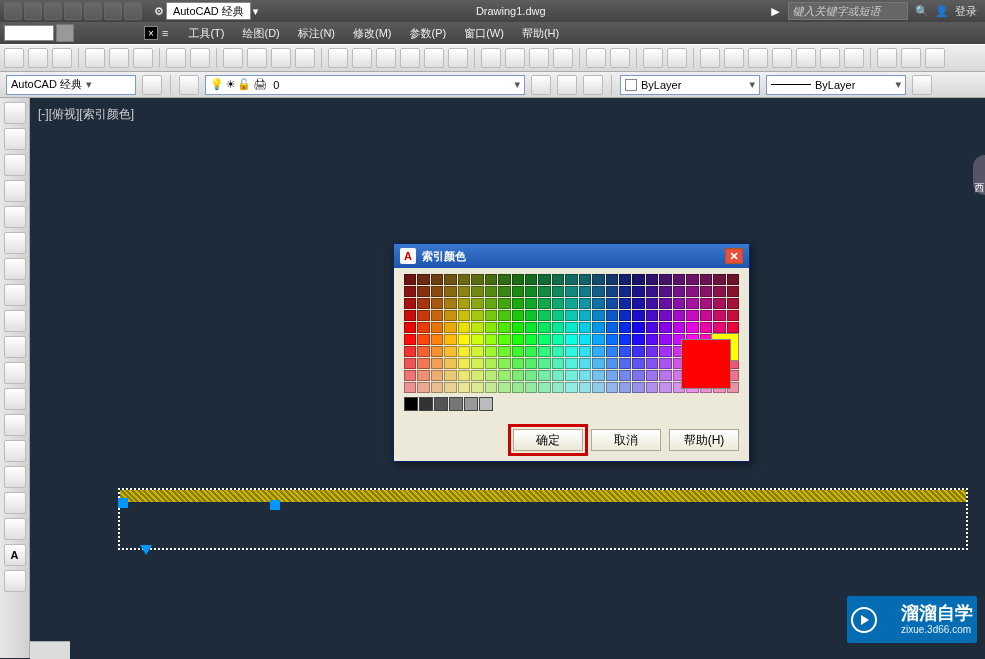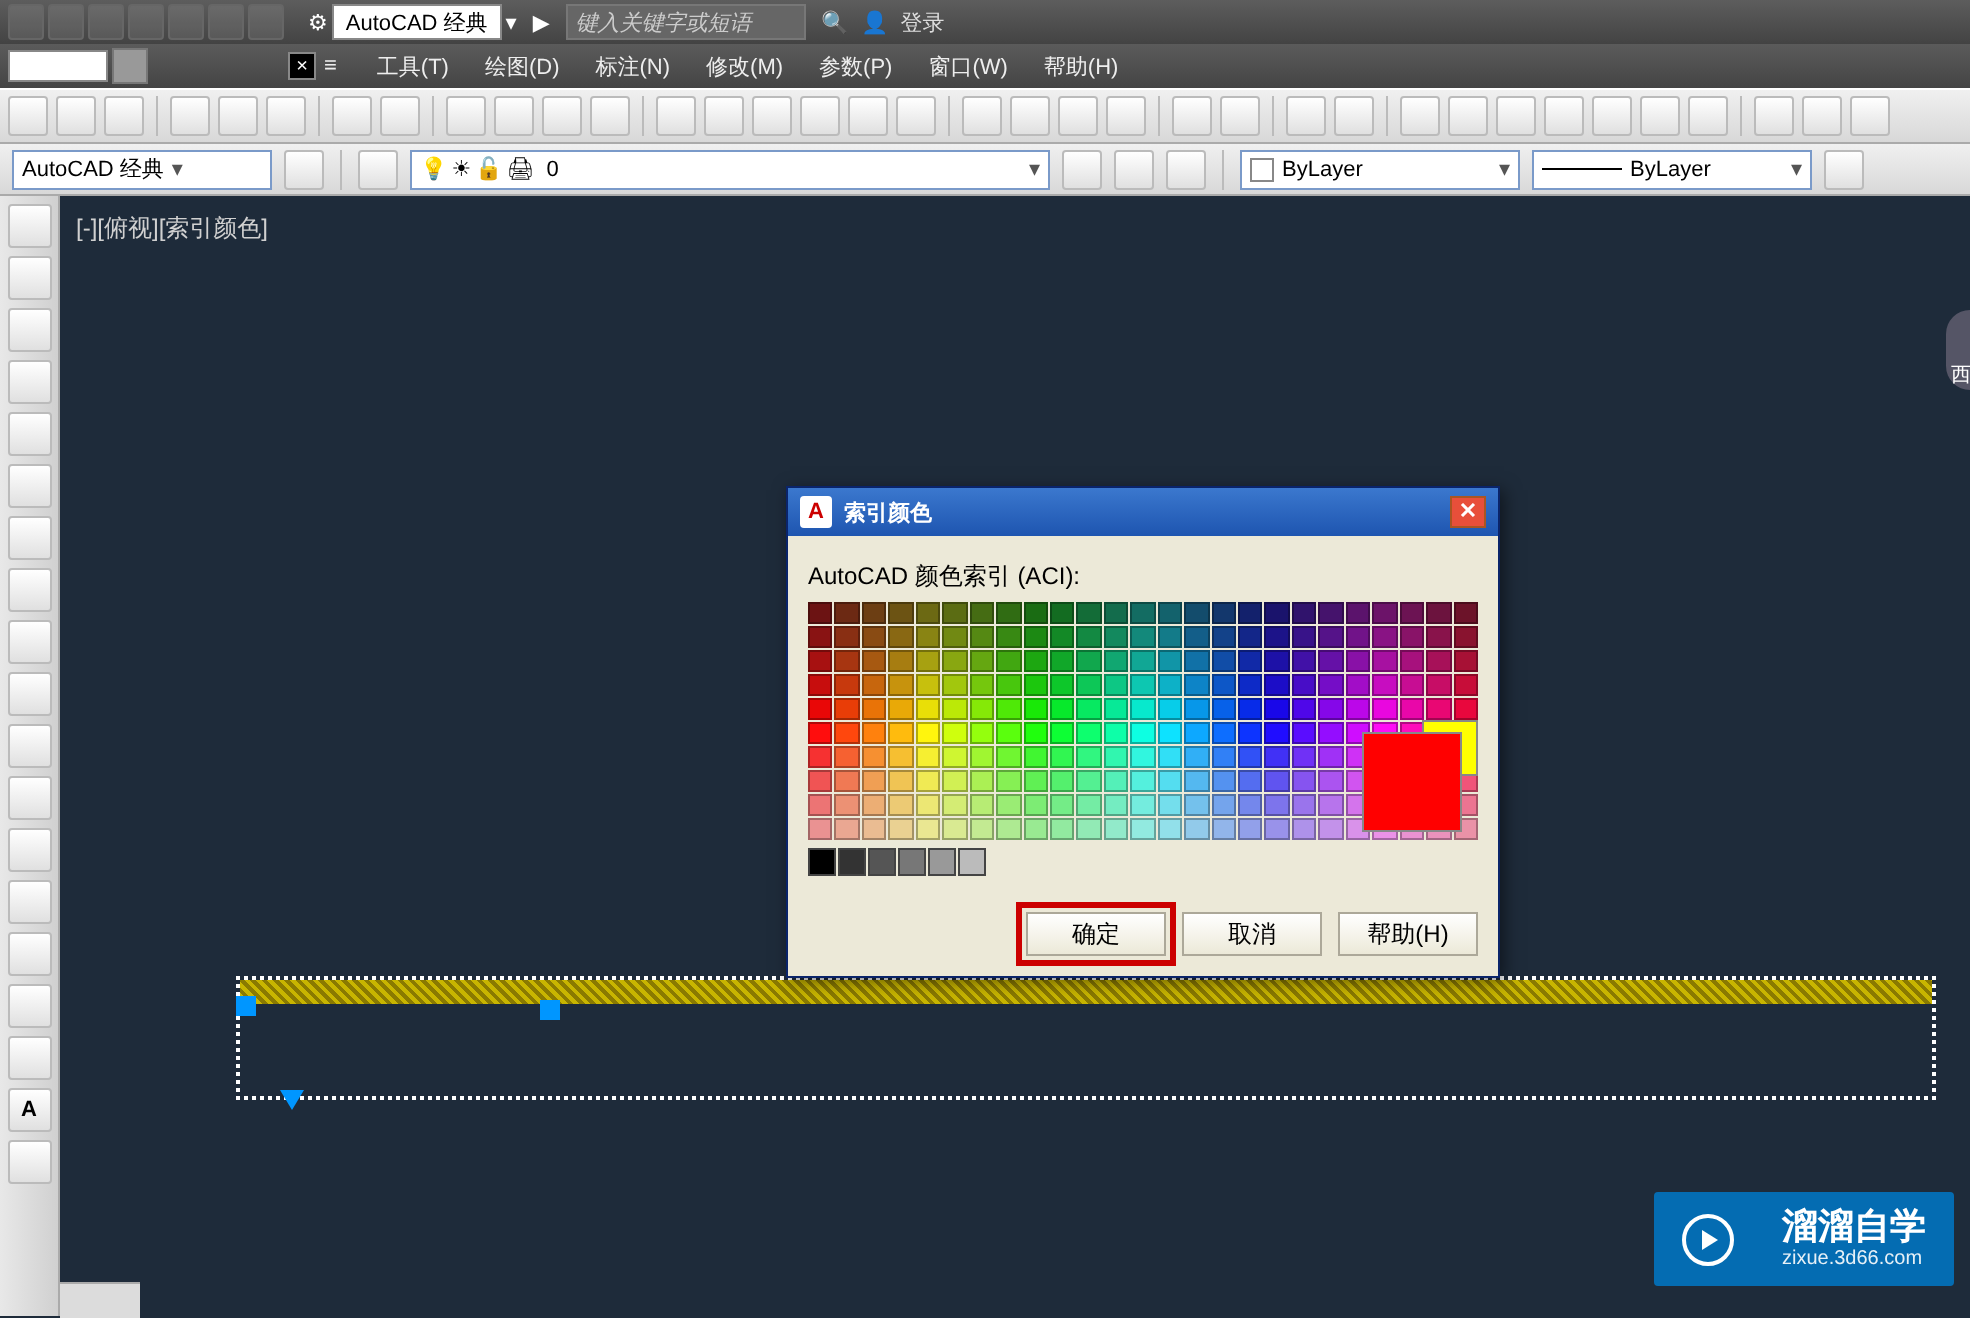--- a/index.html
+++ b/index.html
@@ -73,21 +73,21 @@
 .preview-box { position: absolute; right: 18px; bottom: 72px; width: 50px; height: 50px; background: red; border: 1px solid #888; }
 .preview-box2 { position: absolute; right: 10px; bottom: 100px; width: 28px; height: 28px; background: yellow; border: 1px solid #888; }
 .color-field { margin-top: 10px; font-size: 12px; }
 .color-input { width: 240px; height: 20px; background: #fff; border: 1px solid #7f9db9; margin-top: 2px; padding: 0 4px; display: flex; align-items: center; }
 .color-input span { background: #316ac5; color: #fff; padding: 0 2px; }
 .dlg-buttons { display: flex; justify-content: flex-end; gap: 8px; margin-top: 14px; padding-top: 4px; }
 .dlg-btn { width: 70px; height: 22px; border: 1px solid #aca899; background: linear-gradient(#fff, #ece9d8); cursor: pointer; font-size: 12px; }
 .dlg-btn.ok { outline: 3px solid #cc0000; outline-offset: 2px; }
 
 
-.watermark { position: absolute; right: 8px; bottom: 16px; background: rgba(0,120,200,0.85); color: #fff; padding: 8px 14px; display: flex; align-items: center; gap: 24px; border-radius: 2px; }
+.watermark { position: absolute; right: 8px; bottom: 16px; background: rgba(0,120,200,0.85); color: #fff; padding: 8px 4px; display: flex; align-items: center; gap: 24px; border-radius: 2px; }
 .watermark .play { width: 26px; height: 26px; border: 2px solid #fff; border-radius: 50%; display: flex; align-items: center; justify-content: center; }
 .watermark .play::after { content: ""; border-left: 8px solid #fff; border-top: 5px solid transparent; border-bottom: 5px solid transparent; margin-left: 2px; }
 .watermark-text { display: flex; flex-direction: column; line-height: 1.1; }
 .watermark-text .main { font-size: 18px; font-weight: bold; }
 .watermark-text .sub { font-size: 10px; opacity: 0.9; }
 
 
 .right-frag { position: absolute; right: 0; top: 155px; width: 12px; height: 40px; background: #556; border-radius: 20px 0 0 20px; color: #fff; font-size: 10px; display: flex; align-items: center; justify-content: center; writing-mode: vertical-rl; }
 
 
@@ -106,20 +106,21 @@
     <div class="qat-btn"></div>
     <div class="qat-btn"></div>
   </div>
   <div class="workspace">
     <span>⚙</span>
     <div class="workspace-input">
       <span>AutoCAD 经典</span>
     </div>
     <span>▾</span>
   </div>
+  <div class="doc-title">Drawing1.dwg</div>
   <span style="margin:0 8px">▶</span>
   <div class="search-box">
     <span>键入关键字或短语</span>
   </div>
   <div class="right-icons">
     <span>🔍</span>
     <span>👤</span>
     <span>登录</span>
   </div>
 </div>
@@ -262,21 +263,20 @@
 
 <div class="right-frag">西</div>
 
 <div class="dialog">
   <div class="dlg-title">
     <div class="acad-icon">A</div>
     <span>索引颜色</span>
     <div class="dlg-close">✕</div>
   </div>
   <div class="dlg-body" style="position:relative;">
-    <div class="aci-label">AutoCAD 颜色索引 (ACI):</div>
     <div class="color-grid" id="aci-grid">
         <div class="color-row">
           <div class="color-cell" style="background: rgb(108, 19, 19);"></div>
           <div class="color-cell" style="background: rgb(108, 41, 19);"></div>
           <div class="color-cell" style="background: rgb(108, 62, 19);"></div>
           <div class="color-cell" style="background: rgb(108, 83, 19);"></div>
           <div class="color-cell" style="background: rgb(108, 105, 19);"></div>
           <div class="color-cell" style="background: rgb(91, 108, 19);"></div>
           <div class="color-cell" style="background: rgb(69, 108, 19);"></div>
           <div class="color-cell" style="background: rgb(48, 108, 19);"></div>

